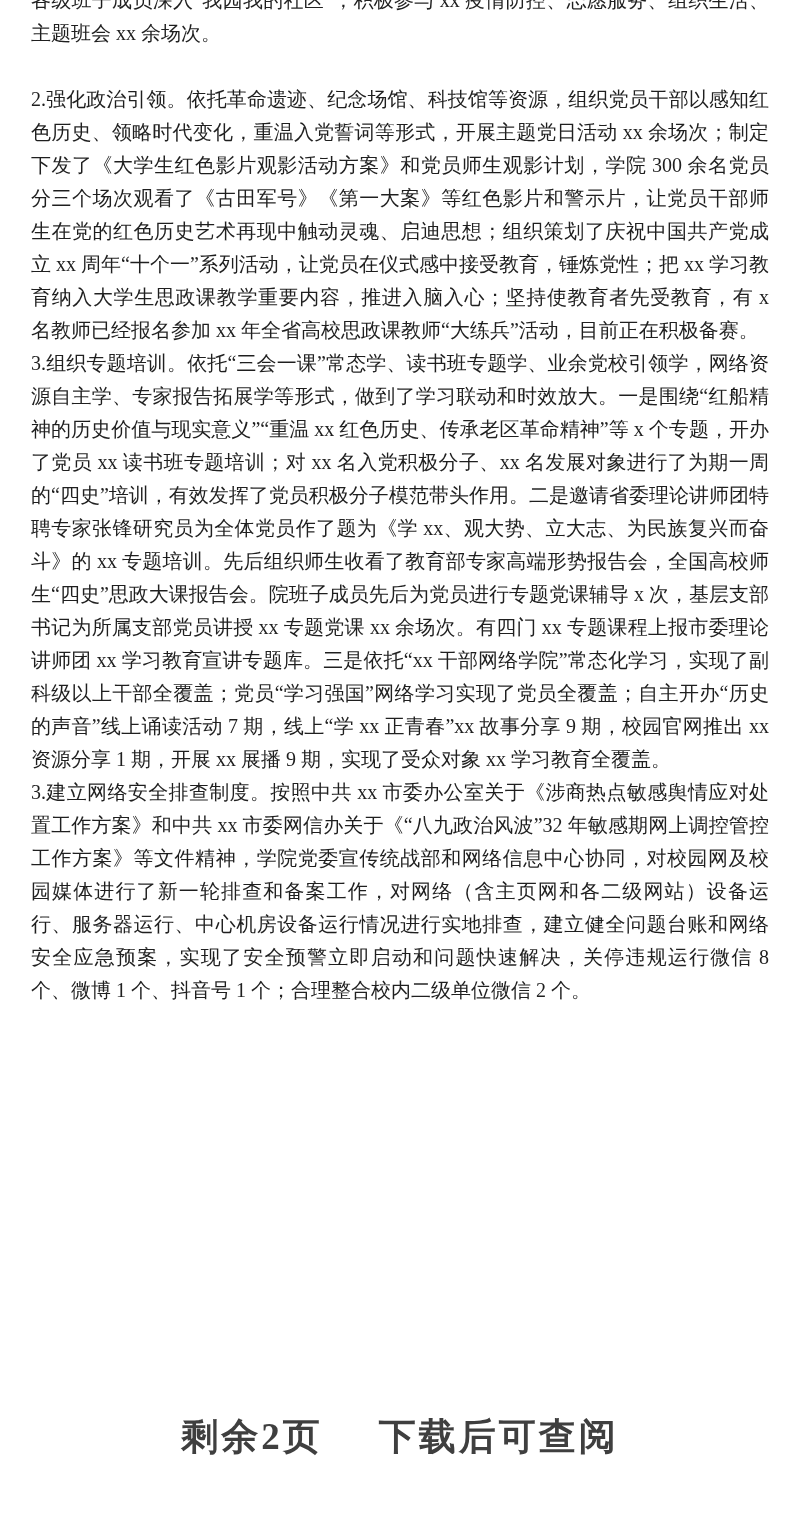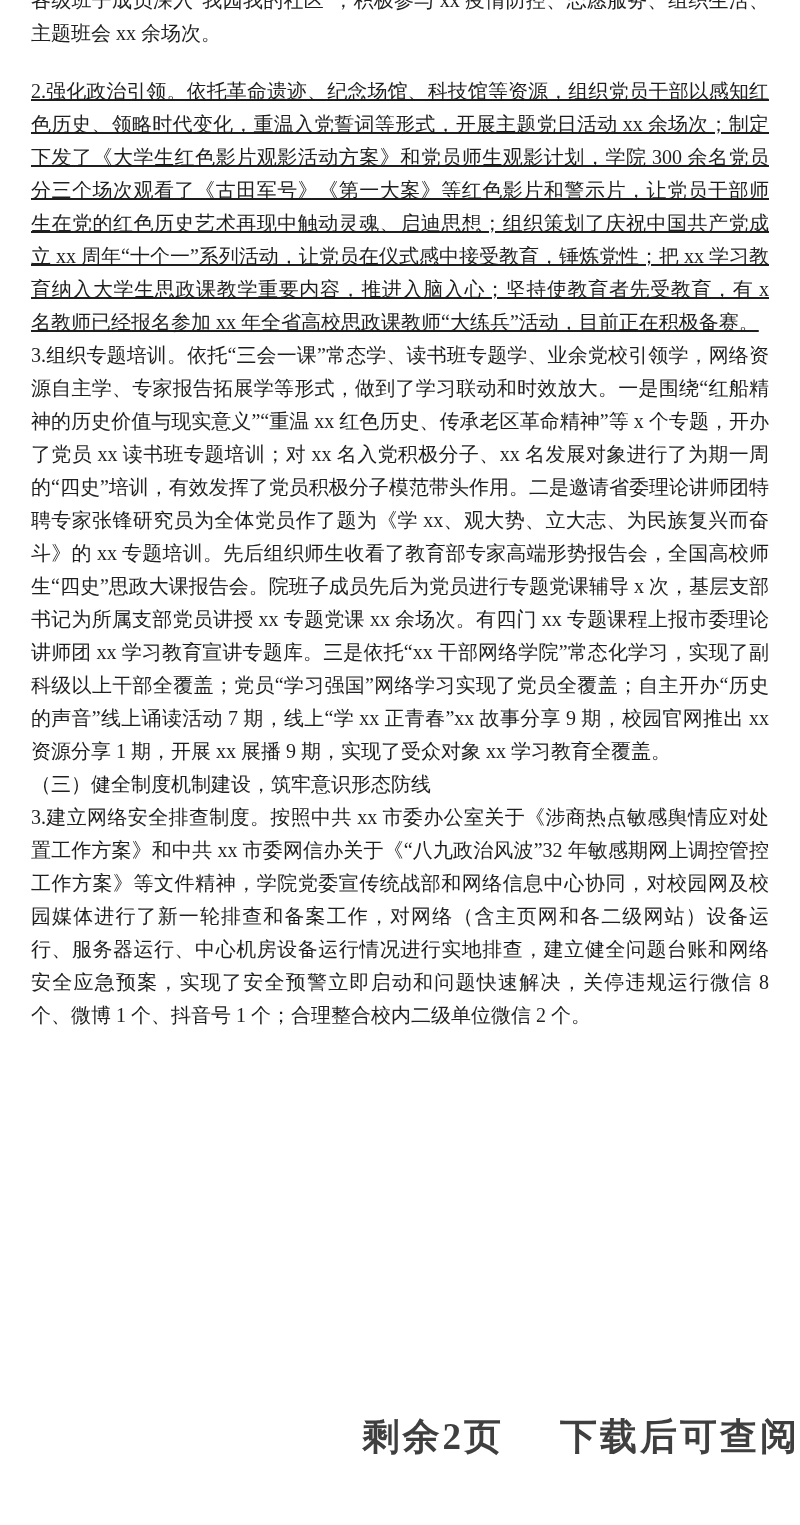--- a/index.html
+++ b/index.html
@@ -22,47 +22,45 @@
     color: #1f1f1f;
     text-align: justify;
     height: 1370px;
     overflow: hidden;
   }
   .doc-content p {
     margin: 0;
     word-break: break-all;
   }
   .doc-content p.gap-before {
-    margin-top: 25px;            
-    text-decoration: underline;
+    margin-top: 33px;            
   }
   .footer-notice {
     position: absolute;
     top: 1412px;
     left: 0;
     width: 100%;
-    text-align: right;
+    text-align: center;
     font-weight: bold;
     font-size: 37px;
     color: #3f3f3f;
     letter-spacing: 3px;
     font-family: "Liberation Serif", "DejaVu Serif", serif;
   }
   .footer-notice .spacer {
     display: inline-block;
     width: 56px;
   }
 </style>
 </head>
 <body>
 
 <div class="doc-content">
   <p>各级班子成员深入“我园我的社区”，积极参与 xx 疫情防控、志愿服务、组织生活、主题班会 xx 余场次。</p>
   <p class="gap-before">2.强化政治引领。依托革命遗迹、纪念场馆、科技馆等资源，组织党员干部以感知红色历史、领略时代变化，重温入党誓词等形式，开展主题党日活动 xx 余场次；制定下发了《大学生红色影片观影活动方案》和党员师生观影计划，学院 300 余名党员分三个场次观看了《古田军号》《第一大案》等红色影片和警示片，让党员干部师生在党的红色历史艺术再现中触动灵魂、启迪思想；组织策划了庆祝中国共产党成立 xx 周年“十个一”系列活动，让党员在仪式感中接受教育，锤炼党性；把 xx 学习教育纳入大学生思政课教学重要内容，推进入脑入心；坚持使教育者先受教育，有 x 名教师已经报名参加 xx 年全省高校思政课教师“大练兵”活动，目前正在积极备赛。</p>
   <p>3.组织专题培训。依托“三会一课”常态学、读书班专题学、业余党校引领学，网络资源自主学、专家报告拓展学等形式，做到了学习联动和时效放大。一是围绕“红船精神的历史价值与现实意义”“重温 xx 红色历史、传承老区革命精神”等 x 个专题，开办了党员 xx 读书班专题培训；对 xx 名入党积极分子、xx 名发展对象进行了为期一周的“四史”培训，有效发挥了党员积极分子模范带头作用。二是邀请省委理论讲师团特聘专家张锋研究员为全体党员作了题为《学 xx、观大势、立大志、为民族复兴而奋斗》的 xx 专题培训。先后组织师生收看了教育部专家高端形势报告会，全国高校师生“四史”思政大课报告会。院班子成员先后为党员进行专题党课辅导 x 次，基层支部书记为所属支部党员讲授 xx 专题党课 xx 余场次。有四门 xx 专题课程上报市委理论讲师团 xx 学习教育宣讲专题库。三是依托“xx 干部网络学院”常态化学习，实现了副科级以上干部全覆盖；党员“学习强国”网络学习实现了党员全覆盖；自主开办“历史的声音”线上诵读活动 7 期，线上“学 xx 正青春”xx 故事分享 9 期，校园官网推出 xx 资源分享 1 期，开展 xx 展播 9 期，实现了受众对象 xx 学习教育全覆盖。</p>
-  <p>（三）健全制度机制建设，筑牢意识形态防线</p>
   <p>3.建立网络安全排查制度。按照中共 xx 市委办公室关于《涉商热点敏感舆情应对处置工作方案》和中共 xx 市委网信办关于《“八九政治风波”32 年敏感期网上调控管控工作方案》等文件精神，学院党委宣传统战部和网络信息中心协同，对校园网及校园媒体进行了新一轮排查和备案工作，对网络（含主页网和各二级网站）设备运行、服务器运行、中心机房设备运行情况进行实地排查，建立健全问题台账和网络安全应急预案，实现了安全预警立即启动和问题快速解决，关停违规运行微信 8 个、微博 1 个、抖音号 1 个；合理整合校内二级单位微信 2 个。</p>
 
 </div>
 
 <div class="footer-notice">
   <span>剩余2页</span><span class="spacer"></span><span>下载后可查阅</span>
 </div>
 
 </body></html>

